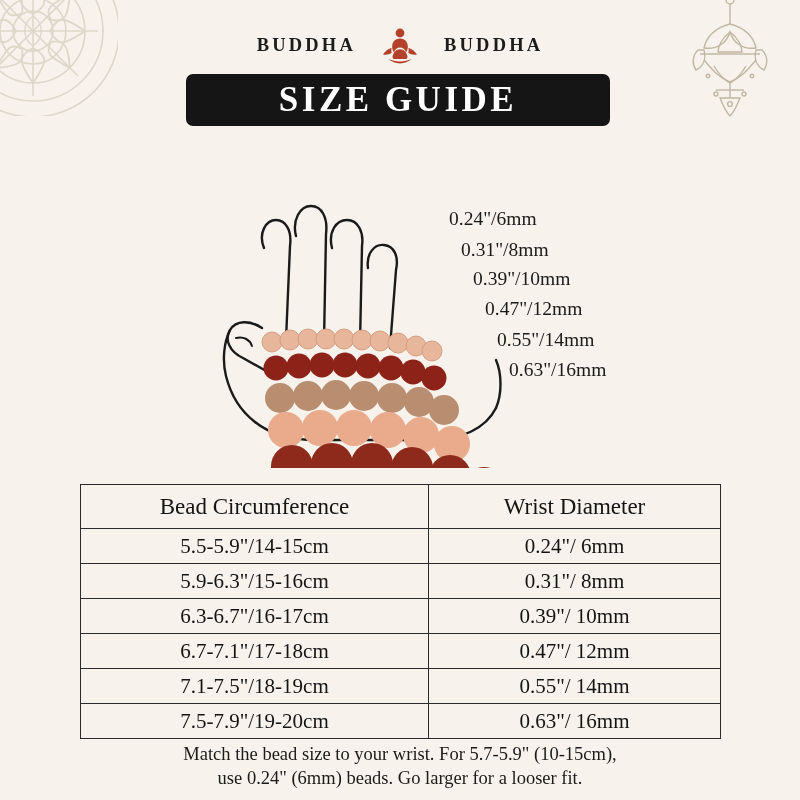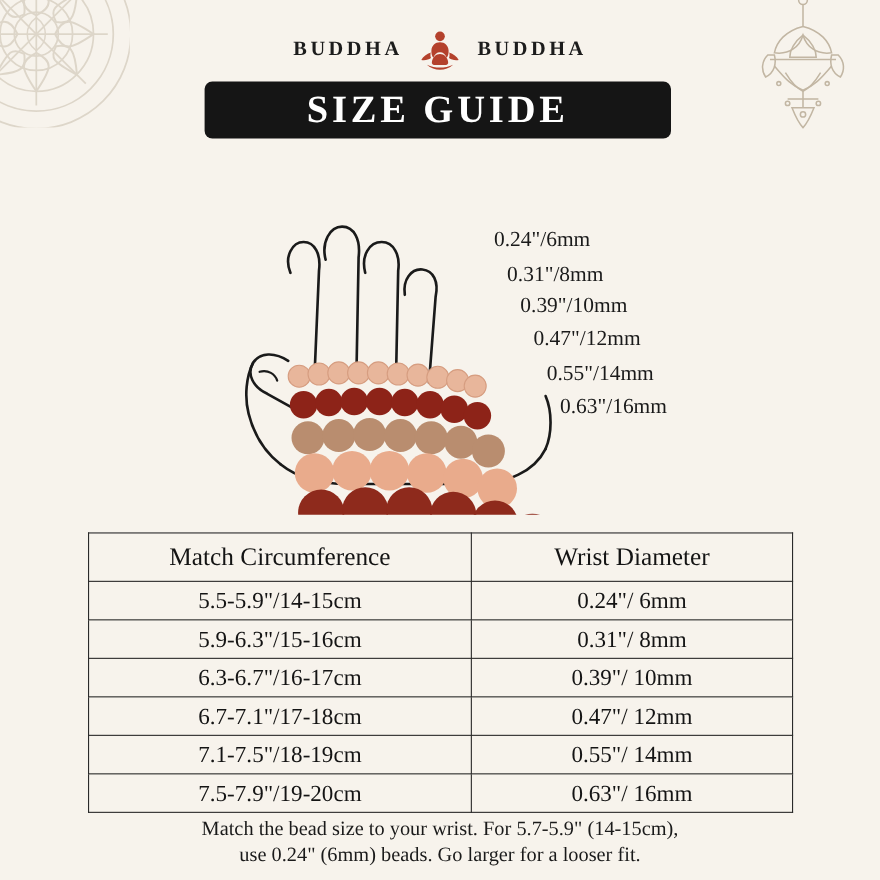--- a/index.html
+++ b/index.html
@@ -41,21 +41,21 @@
 
   
   .brand {
     position: absolute;
     left: 0;
     right: 0;
     top: 26px;
     display: flex;
     align-items: center;
     justify-content: center;
-    gap: 14px;
+    gap: 24px;
   }
   .brand-word {
     font-family: "Liberation Serif", serif;
     font-size: 18.5px;
     letter-spacing: 3.2px;
     font-weight: 700;
     color: #1c1c1c;
   }
   .brand-mark {
     width: 40px;
@@ -344,21 +344,21 @@
   </div>
 
   <div class="table-wrap">
     <table class="size-table">
       <colgroup>
         <col class="c-left">
         <col class="c-right">
       </colgroup>
       <thead>
         <tr>
-          <th>Match Circumference</th>
+          <th>Bead Circumference</th>
           <th>Wrist Diameter</th>
         </tr>
       </thead>
       <tbody>
         <tr>
           <td>5.5-5.9"/14-15cm</td>
           <td>0.24"/ 6mm</td>
         </tr>
         <tr>
           <td>5.9-6.3"/15-16cm</td>
@@ -378,17 +378,17 @@
         </tr>
         <tr>
           <td>7.5-7.9"/19-20cm</td>
           <td>0.63"/ 16mm</td>
         </tr>
       </tbody>
     </table>
   </div>
 
   <div class="footer-note">
-    <div>Match the bead size to your wrist. For 5.7-5.9" (14-15cm),</div>
+    <div>Match the bead size to your wrist. For 5.7-5.9" (10-15cm),</div>
     <div>use 0.24" (6mm) beads. Go larger for a looser fit.</div>
   </div>
 
 </div>
 
 </body></html>

